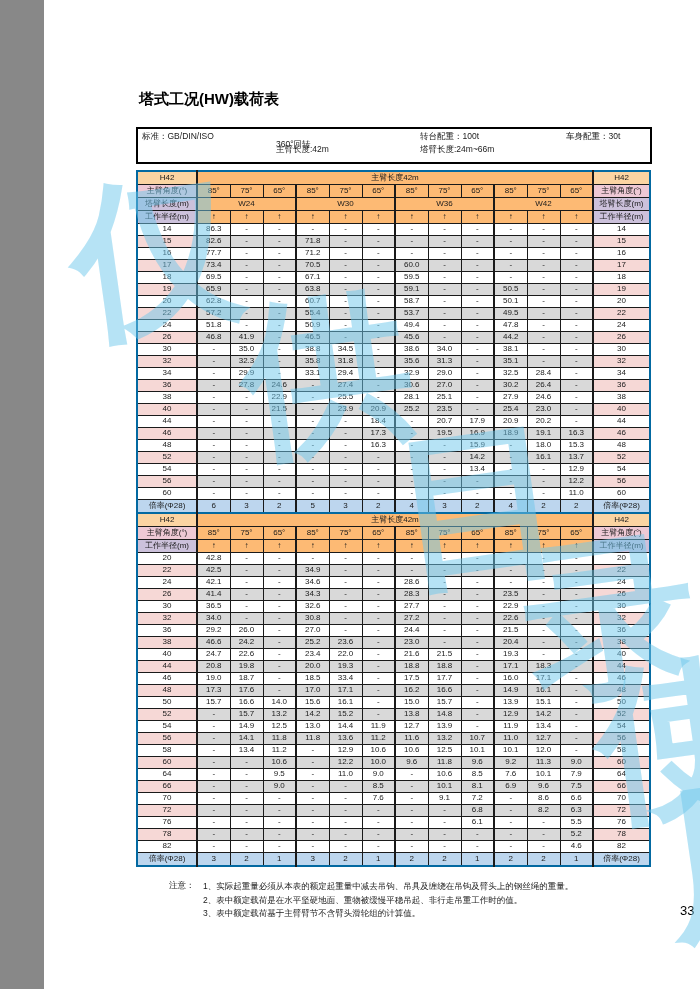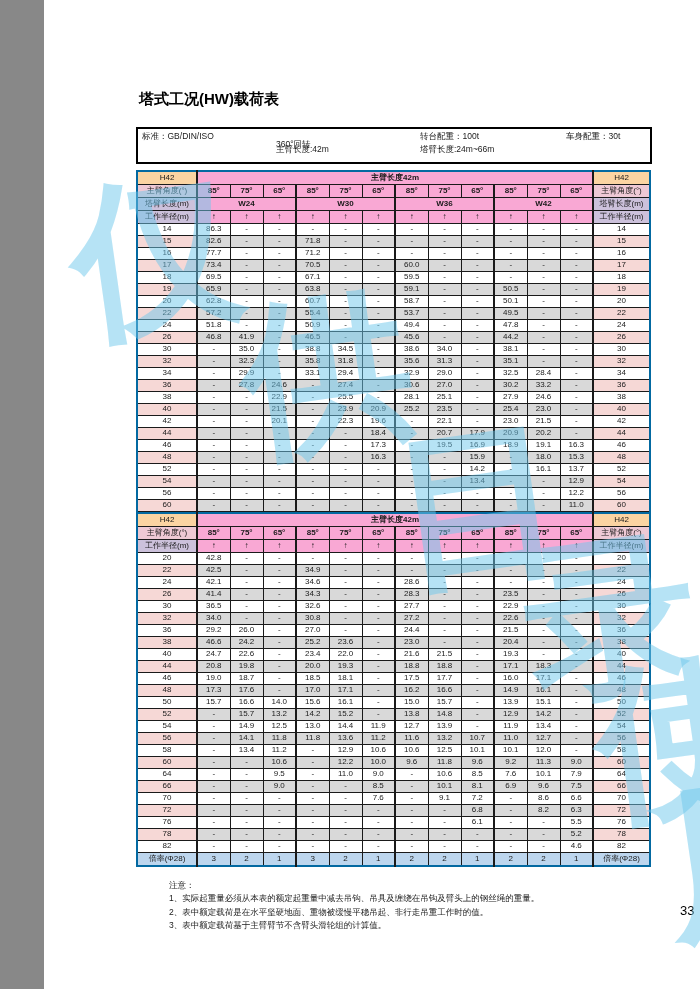--- a/index.html
+++ b/index.html
@@ -19,28 +19,28 @@
   table.load-table{position:absolute;left:92px;border-collapse:collapse;table-layout:fixed;
         font-size:8px;border:2px solid #0369a1;background:#fff;}
   #t1{top:170px;} #t2{top:512px;}
   .load-table td{border:1px solid #1a1a1a;text-align:center;height:11px;padding:0;line-height:1.1;
         white-space:nowrap;overflow:hidden;}
   .load-table tr.hrow td{height:12px;}
   .g{border-left-width:2px !important;}
   .edgeL{border-right-width:2px !important;}
   .edgeR{border-left-width:2px !important;}
   .corner{background:#FBD4A2;}
-  .hdr{background:#f9a8d4;font-weight:bold;}
+  .hdr{background:#fdba74;}
   .lbl-pink{background:#EEC9D5;}
   .lbl-lav{background:#CCC1DB;}
   tbody.body-rows tr:nth-child(even) td.data{background:#D9D9D9;}
   tbody.body-rows tr:nth-child(even) td.radius{background:#F6D8D6;}
   tr.ratio td{background:#BDD6EE;}
   
-  .notes{position:absolute;left:125px;top:880px;font-size:8.5px;display:flex;flex-direction:column;}
+  .notes{position:absolute;left:125px;top:880px;font-size:8.5px;display:flex;}
   .notes .note-label{width:34px;}
   .notes .note-items div{margin-bottom:1px;line-height:12.5px;}
   .page-number{position:absolute;left:636px;top:903px;font-size:13px;color:#000;}
   
   .wm{position:absolute;font-size:170px;line-height:1;font-weight:bold;color:#6FC8EC;opacity:0.5;
       transform:rotate(-8deg);pointer-events:none;z-index:6;}
   .wm1{left:28px;top:170px;} .wm2{left:198px;top:288px;} .wm3{left:352px;top:420px;}
   .wm4{left:482px;top:532px;} .wm5{left:552px;top:652px;} .wm6{left:622px;top:772px;}
 </style>
 </head>
@@ -337,21 +337,21 @@
           <td class="data g">-</td>
           <td class="data">27.8</td>
           <td class="data">24.6</td>
           <td class="data g">-</td>
           <td class="data">27.4</td>
           <td class="data">-</td>
           <td class="data g">30.6</td>
           <td class="data">27.0</td>
           <td class="data">-</td>
           <td class="data g">30.2</td>
-          <td class="data">33.2</td>
+          <td class="data">26.4</td>
           <td class="data">-</td>
           <td class="radius edgeR">36</td>
         </tr>
         <tr>
           <td class="radius edgeL">38</td>
           <td class="data g">-</td>
           <td class="data">-</td>
           <td class="data">22.9</td>
           <td class="data g">-</td>
           <td class="data">25.5</td>
@@ -372,36 +372,20 @@
           <td class="data g">-</td>
           <td class="data">23.9</td>
           <td class="data">20.9</td>
           <td class="data g">25.2</td>
           <td class="data">23.5</td>
           <td class="data">-</td>
           <td class="data g">25.4</td>
           <td class="data">23.0</td>
           <td class="data">-</td>
           <td class="radius edgeR">40</td>
-        </tr>
-        <tr>
-          <td class="radius edgeL">42</td>
-          <td class="data g">-</td>
-          <td class="data">-</td>
-          <td class="data">20.1</td>
-          <td class="data g">-</td>
-          <td class="data">22.3</td>
-          <td class="data">19.6</td>
-          <td class="data g">-</td>
-          <td class="data">22.1</td>
-          <td class="data">-</td>
-          <td class="data g">23.0</td>
-          <td class="data">21.5</td>
-          <td class="data">-</td>
-          <td class="radius edgeR">42</td>
         </tr>
         <tr>
           <td class="radius edgeL">44</td>
           <td class="data g">-</td>
           <td class="data">-</td>
           <td class="data">-</td>
           <td class="data g">-</td>
           <td class="data">-</td>
           <td class="data">18.4</td>
           <td class="data g">-</td>
@@ -744,21 +728,21 @@
           <td class="data">18.3</td>
           <td class="data">-</td>
           <td class="radius edgeR">44</td>
         </tr>
         <tr>
           <td class="radius edgeL">46</td>
           <td class="data g">19.0</td>
           <td class="data">18.7</td>
           <td class="data">-</td>
           <td class="data g">18.5</td>
-          <td class="data">18.1</td>
+          <td class="data">33.4</td>
           <td class="data">-</td>
           <td class="data g">17.5</td>
           <td class="data">17.7</td>
           <td class="data">-</td>
           <td class="data g">16.0</td>
           <td class="data">17.1</td>
           <td class="data">-</td>
           <td class="radius edgeR">46</td>
         </tr>
         <tr>

